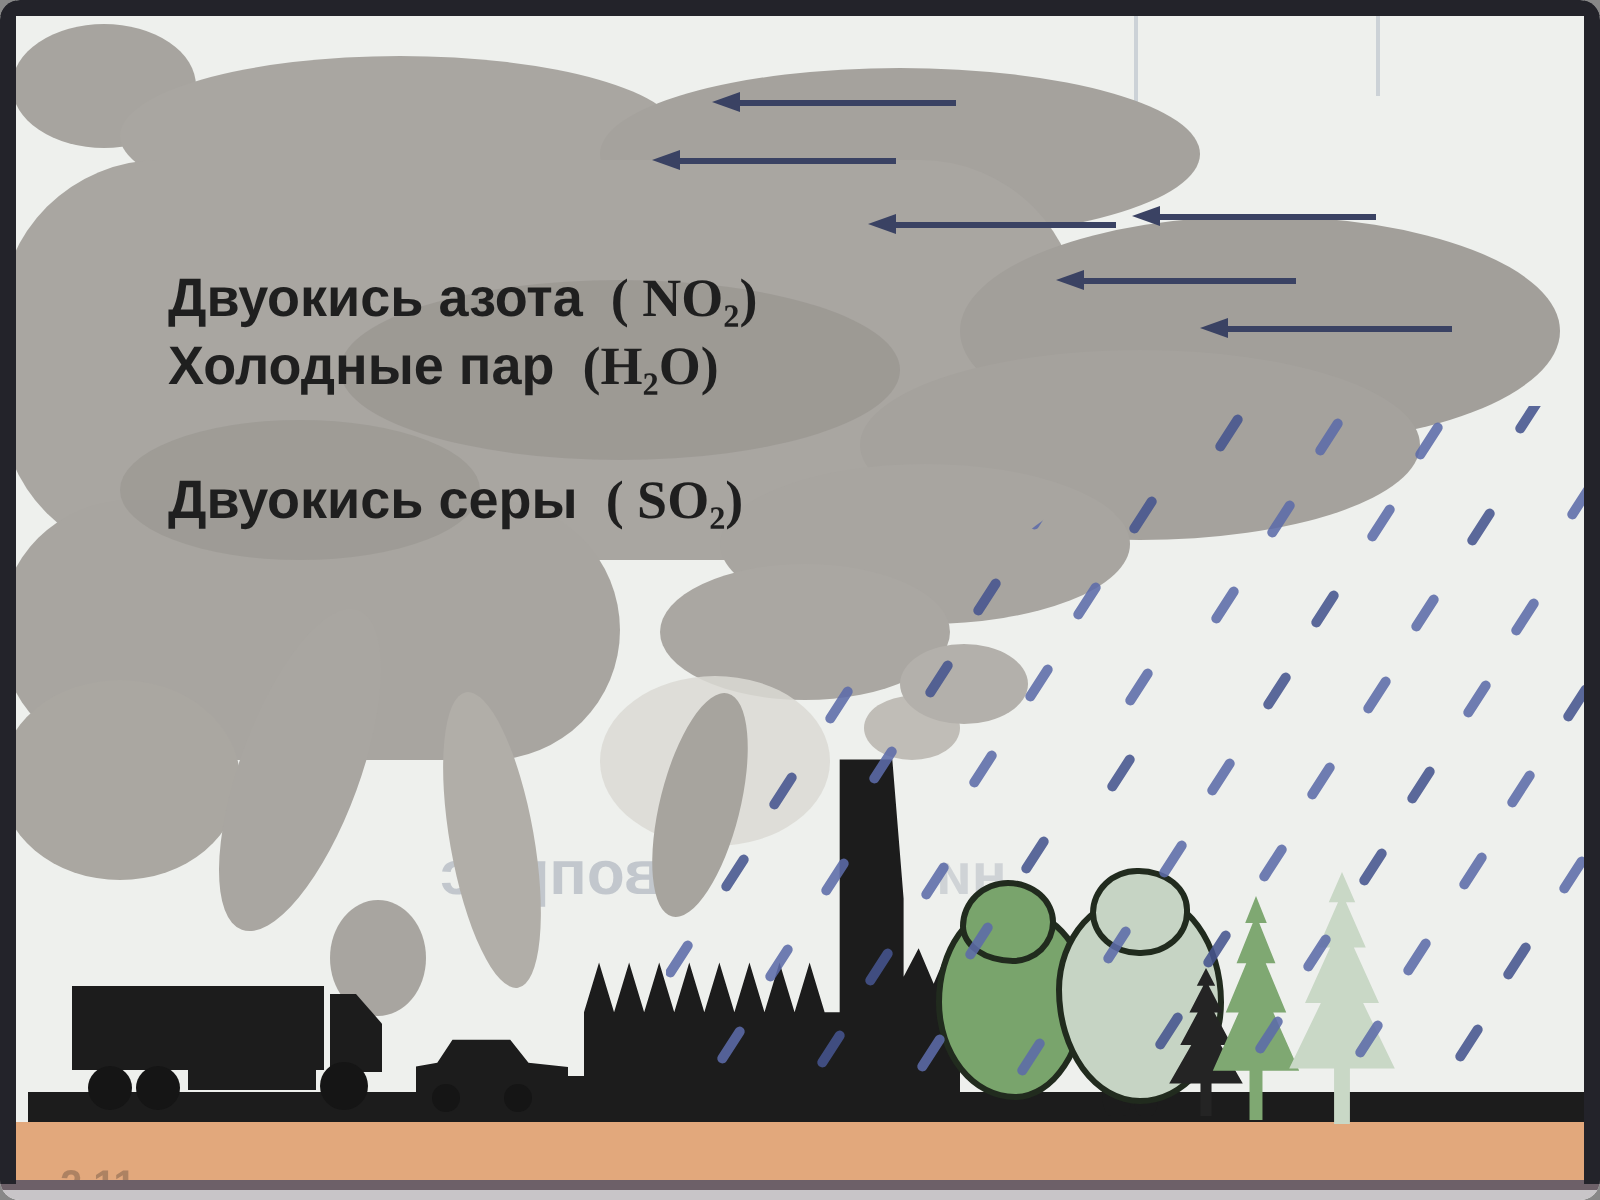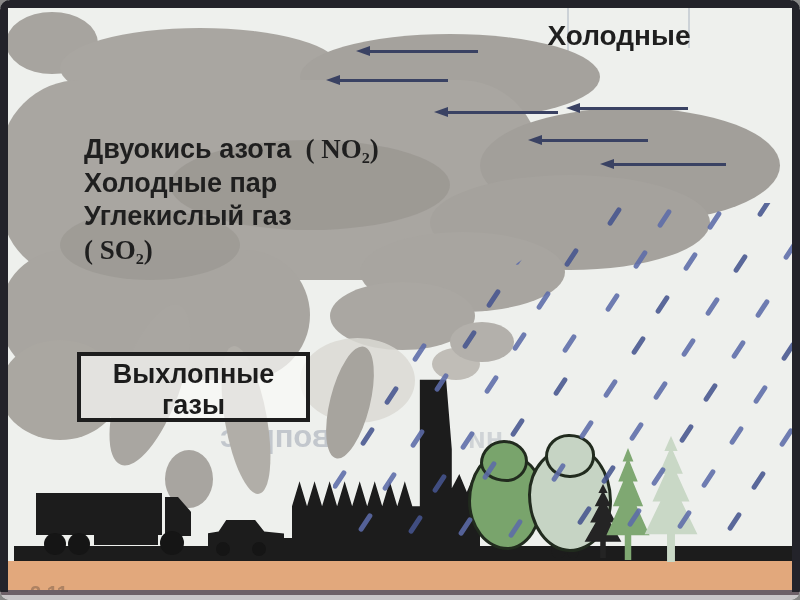--- a/index.html
+++ b/index.html
@@ -88,44 +88,40 @@
   </div>
 
   <div class="arrow" style="left:366px;top:50px;width:112px;"></div>
   <div class="arrow" style="left:336px;top:79px;width:112px;"></div>
   <div class="arrow" style="left:444px;top:111px;width:114px;"></div>
   <div class="arrow" style="left:576px;top:107px;width:112px;"></div>
   <div class="arrow" style="left:538px;top:139px;width:110px;"></div>
   <div class="arrow" style="left:610px;top:163px;width:116px;"></div>
 
   <div class="lbl title">
-    <div>Холодные</div>
   </div>
 
   <div class="lbl chem">
     <div class="row">
       <span>Двуокись азота</span>
       <span class="formula">( NO₂)</span>
     </div>
     <div class="row">
       <span>Холодные пар</span>
-    </div>
-    <div class="row">
-      <span>Углекислый газ</span>
-    </div>
-    <div class="row">
+      <span class="formula">(H₂O)</span>
+    </div>
+    <div class="row">
+    </div>
+    <div class="row">
+      <span>Двуокись серы</span>
       <span class="formula">( SO₂)</span>
     </div>
   </div>
 
 
-  <div class="abs exhaust-box">
-    <div>Выхлопные</div>
-    <div>газы</div>
-  </div>
 
   <div class="abs" id="rain">
       <div class="drop" style="left: -9px; top: -7px;"></div>
       <div class="drop" style="left: 60px; top: -5px;"></div>
       <div class="drop dark" style="left: 110px; top: -3px;"></div>
       <div class="drop" style="left: 160px; top: -1px;"></div>
       <div class="drop" style="left: 210px; top: 1px;"></div>
       <div class="drop dark" style="left: 279px; top: 3px;"></div>
       <div class="drop" style="left: 329px; top: 5px;"></div>
       <div class="drop" style="left: 379px; top: 7px;"></div>

